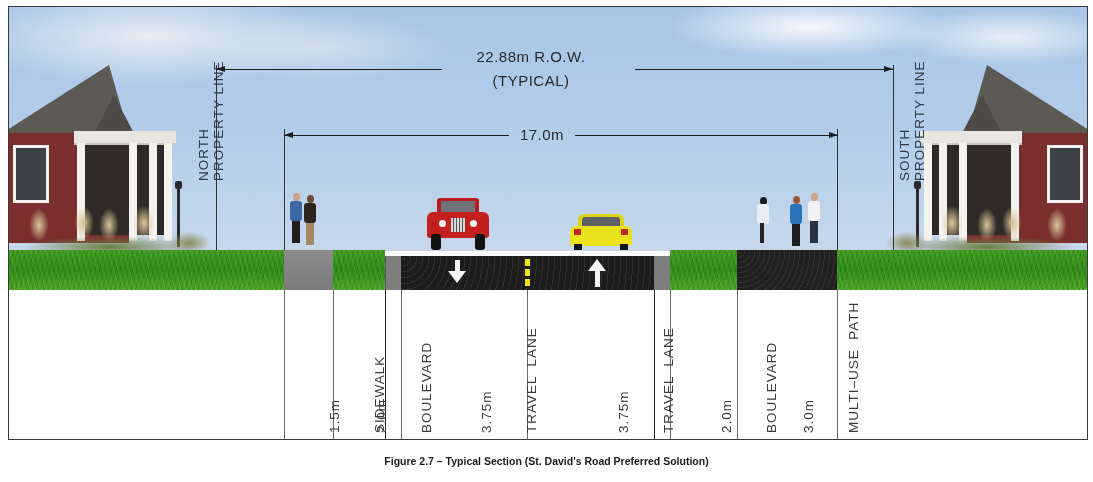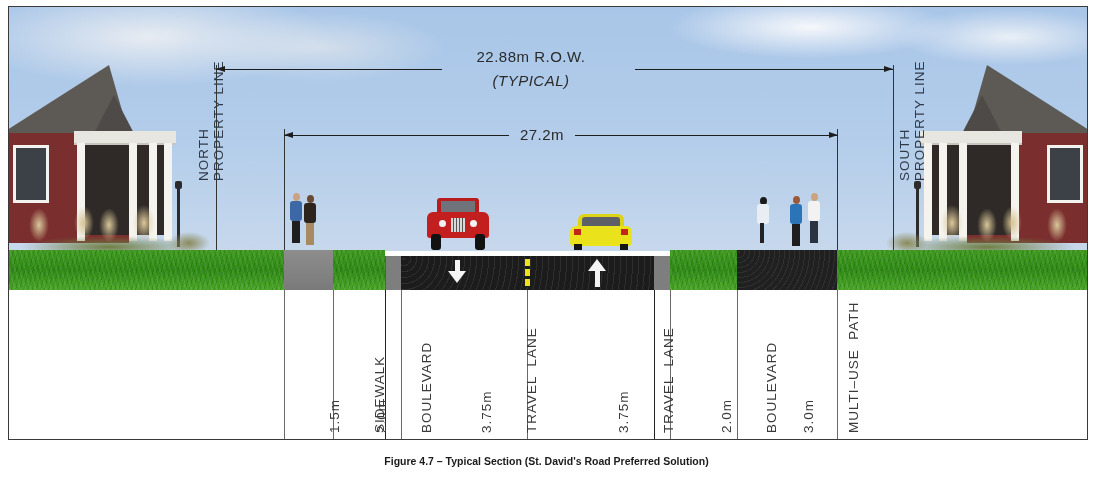--- a/index.html
+++ b/index.html
@@ -147,27 +147,27 @@
     <div>PROPERTY LINE</div>
   </div>
   <div class="prop-label" style="left:888px; top:174px;">
     <div>SOUTH</div>
     <div>PROPERTY LINE</div>
   </div>
 
   <div class="dim-line arrow-l" style="left:207px; top:62px; width:226px;"></div>
   <div class="dim-line arrow-r" style="left:626px; top:62px; width:258px;"></div>
   <div class="dim-label" style="left:522px; top:41px;">22.88m R.O.W.</div>
-  <div class="dim-label" style="left:522px; top:65px;font-style:italic;">(TYPICAL)</div>
+  <div class="dim-label" style="left:522px; top:65px;">(TYPICAL)</div>
 
   <div class="vline" style="left:275px; top:122px; height:121px;"></div>
   <div class="vline" style="left:828px; top:122px; height:121px;"></div>
   <div class="dim-line arrow-l" style="left:275px; top:128px; width:225px;"></div>
   <div class="dim-line arrow-r" style="left:566px; top:128px; width:263px;"></div>
-  <div class="dim-label" style="left:533px; top:119px;">27.2m</div>
+  <div class="dim-label" style="left:533px; top:119px;">17.0m</div>
 
   <div class="person" style="left:281px; top:186px;">
     <div class="head" style="left:3px; top:0;"></div>
     <div class="torso" style="left:0; top:8px; background:#3c69a6;"></div>
     <div class="legs" style="left:2px; top:28px; background:#1f1f1f;"></div>
   </div>
   <div class="person" style="left:295px; top:188px;">
     <div class="head" style="left:3px; top:0; background:#6b4a33;"></div>
     <div class="torso" style="left:0; top:8px; background:#2d241d;"></div>
     <div class="legs" style="left:2px; top:28px; background:#a88a62;"></div>
@@ -258,13 +258,13 @@
       <div>2.0m</div>
       <div>BOULEVARD</div>
     </div>
     <div class="seg-label" style="left:762px;">
       <div>3.0m</div>
       <div>MULTI–USE  PATH</div>
     </div>
   </div>
 </div>
 
-<div class="caption">Figure 4.7 – Typical Section (St. David's Road Preferred Solution)</div>
+<div class="caption">Figure 2.7 – Typical Section (St. David's Road Preferred Solution)</div>
 
 </body></html>

